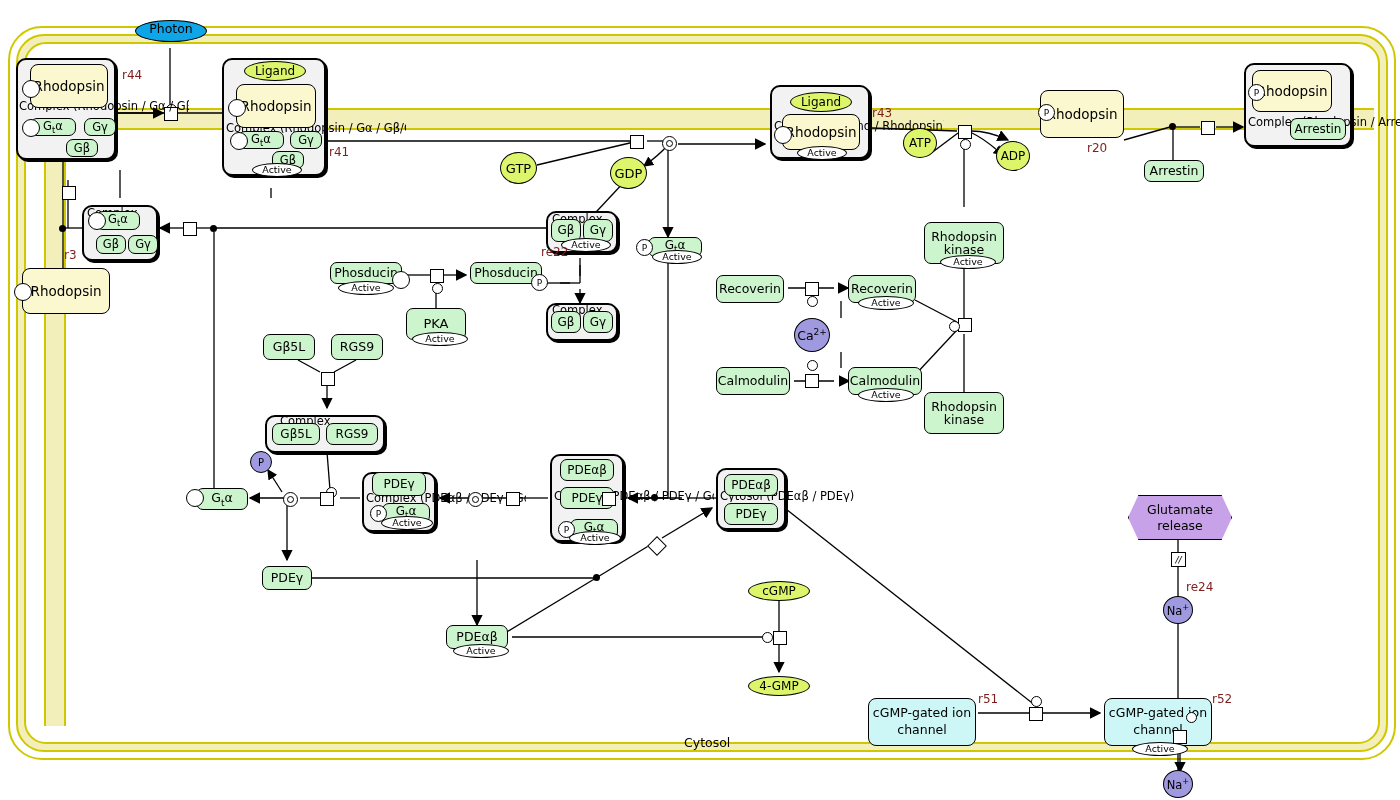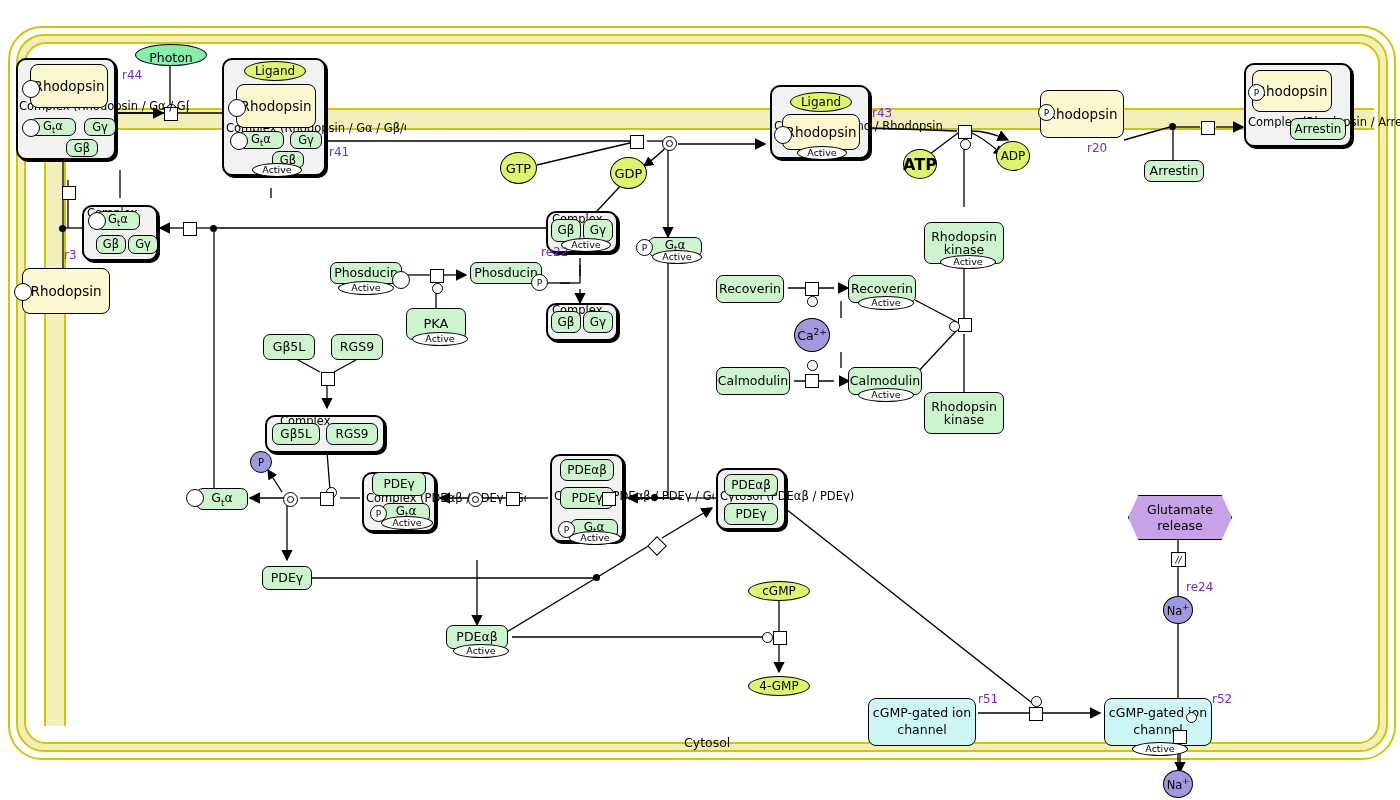--- a/index.html
+++ b/index.html
@@ -51,21 +51,21 @@
   
   .rsq{position:absolute;width:12px;height:12px;background:#fff;
        border:1.4px solid #000;}
   .rdot{position:absolute;width:7px;height:7px;border-radius:50%;background:#000;}
   .rcirc{position:absolute;width:9px;height:9px;border-radius:50%;background:#fff;
          border:1.4px solid #000;}
   .rring{position:absolute;width:13px;height:13px;border-radius:50%;background:#fff;
          border:1.5px solid #000;}
   .rring:after{content:"";position:absolute;left:2.5px;top:2.5px;width:5px;height:5px;
          border-radius:50%;border:1.4px solid #000;}
-  .rlab{position:absolute;font-size:12px;color:#6d28d9;white-space:nowrap;}
+  .rlab{position:absolute;font-size:12px;color:#7f1d1d;white-space:nowrap;}
   .slash{position:absolute;width:13px;height:13px;background:#fff;border:1.3px solid #000;
          font-size:9px;display:flex;align-items:center;justify-content:center;font-style:italic;}
   .cmplab{position:absolute;font-size:12.5px;color:#000;}
   svg.edges{position:absolute;left:0;top:0;width:1400px;height:800px;
             pointer-events:none;}
   sub{font-size:0.72em;}
   sup{font-size:0.72em;}
 </style>
 </head>
 <body>
@@ -207,21 +207,21 @@
 
       <path d="M964,320 L964,255" marker-end="url(#ah)"></path>
       <path d="M964,334 L964,392"></path>
 
       <path d="M271,188 L271,198"></path>
 
       <path d="M120,198 L120,198"></path>
     </g>
   </svg>
 
-  <div class="node" style="left:135px;top:44px;width:72px;height:22px;background:#86efac;border:1.2px solid #000;border-radius:50%;display:flex;align-items:flex-end;justify-content:center;font-size:12.5px;">
+  <div class="node" style="left:135px;top:20px;width:72px;height:22px;background:#0ea5e9;border:1.2px solid #000;border-radius:50%;display:flex;align-items:flex-start;justify-content:center;font-size:12.5px;">
     <span>Photon</span>
   </div>
   <div class="rcirc" style="left:166px;top:104px;"></div>
   <div class="rsq" style="left:164px;top:107px;"></div>
   <div class="rlab" style="left:122px;top:68px;">r44</div>
 
   <div class="node cplx" style="left:16px;top:58px;width:100px;height:102px;"></div>
   <div class="cplxlbl" style="left:19px;top:100px;width:170px;overflow:hidden;">Complex (Rhodopsin / Gα / Gβ/Gγ)</div>
   <div class="node recept" style="left:30px;top:64px;width:78px;height:44px;">
     <span>Rhodopsin</span>
@@ -291,21 +291,21 @@
   <div class="node simple" style="left:790px;top:92px;width:62px;height:20px;border-radius:50%;font-size:12px;">
     <span>Ligand</span>
   </div>
   <div class="node recept" style="left:782px;top:114px;width:78px;height:36px;">
     <span>Rhodopsin</span>
   </div>
   <div class="modempty" style="left:774px;top:126px;"></div>
   <div class="statebox" style="left:797px;top:146px;width:42px;">Active</div>
   <div class="rlab" style="left:872px;top:106px;">r43</div>
 
-  <div class="node simple" style="left:903px;top:149px;width:34px;height:30px;font-size:16px;font-weight:bold;">
+  <div class="node simple" style="left:903px;top:128px;width:34px;height:30px;font-size:12px;">
     <span>ATP</span>
   </div>
   <div class="node simple" style="left:996px;top:141px;width:34px;height:30px;font-size:12px;">
     <span>ADP</span>
   </div>
   <div class="rsq" style="left:958px;top:125px;"></div>
   <div class="rcirc" style="left:960px;top:139px;"></div>
 
   <div class="node recept" style="left:1040px;top:90px;width:84px;height:48px;">
     <span>Rhodopsin</span>

